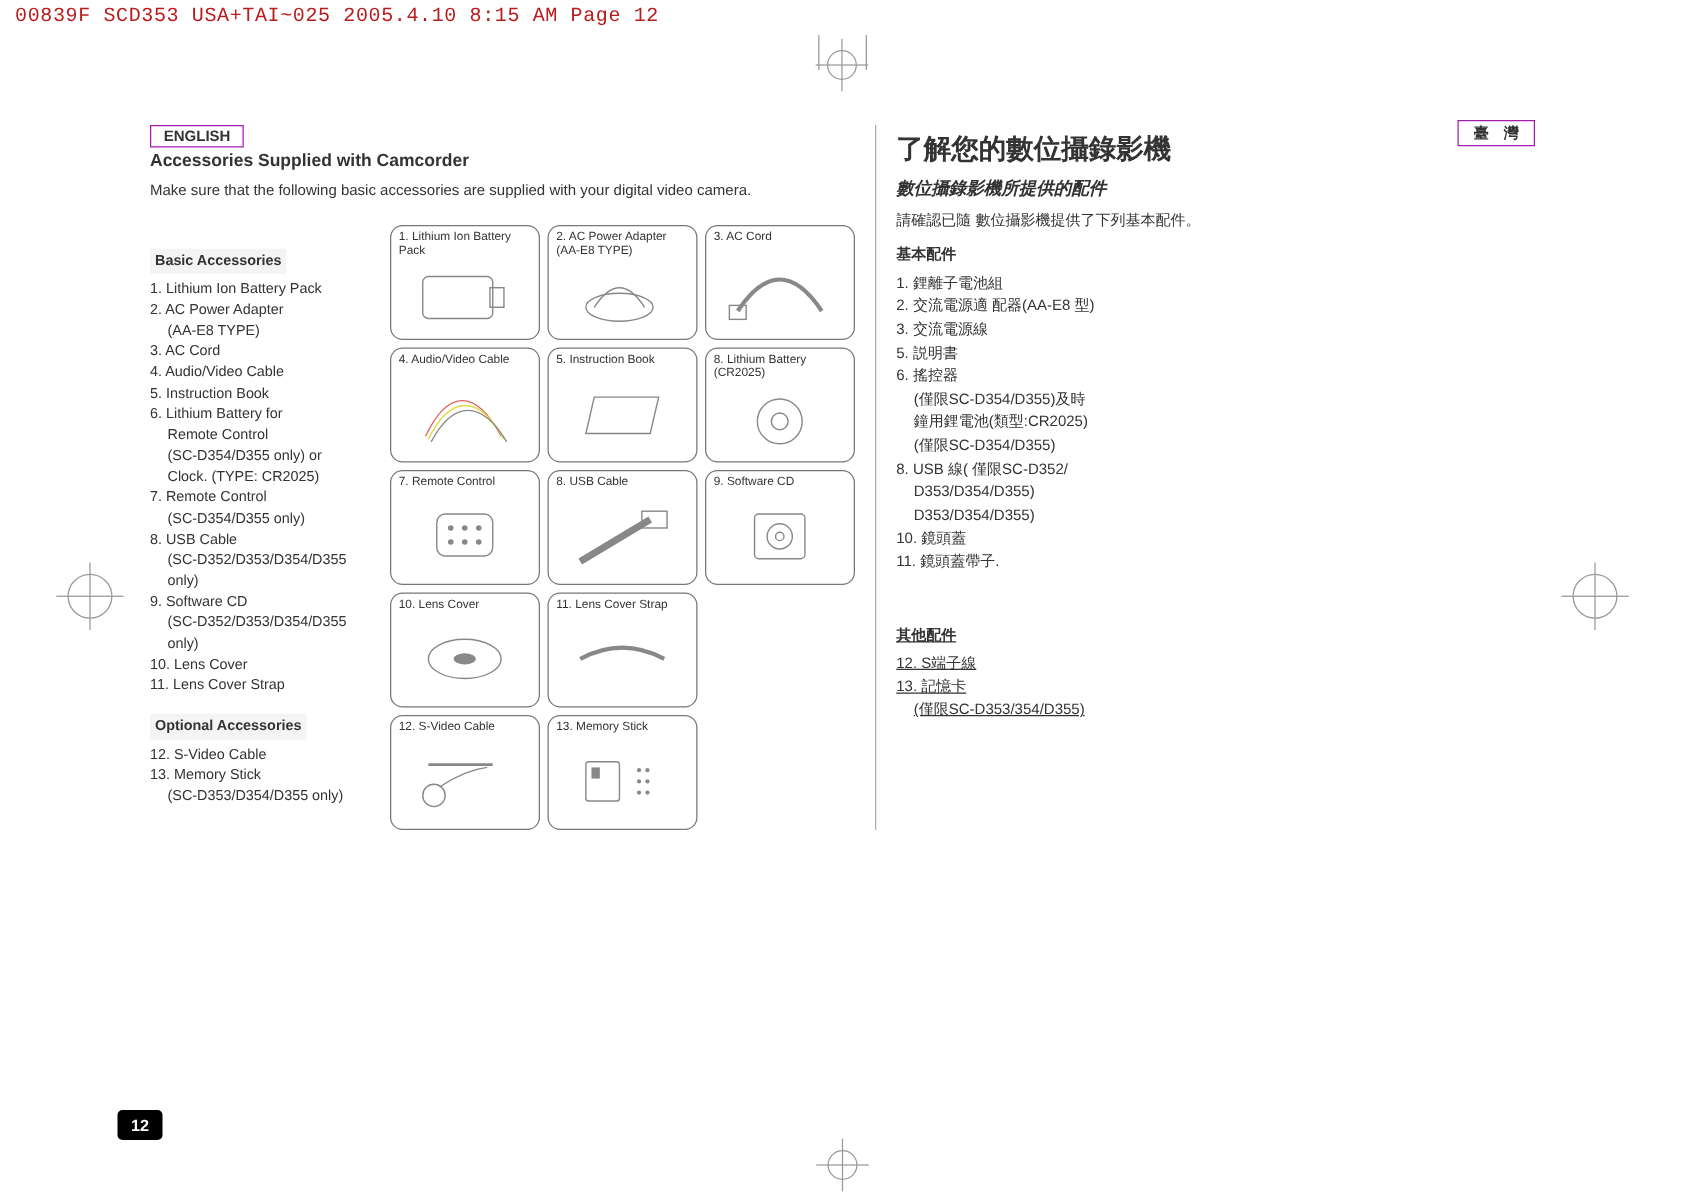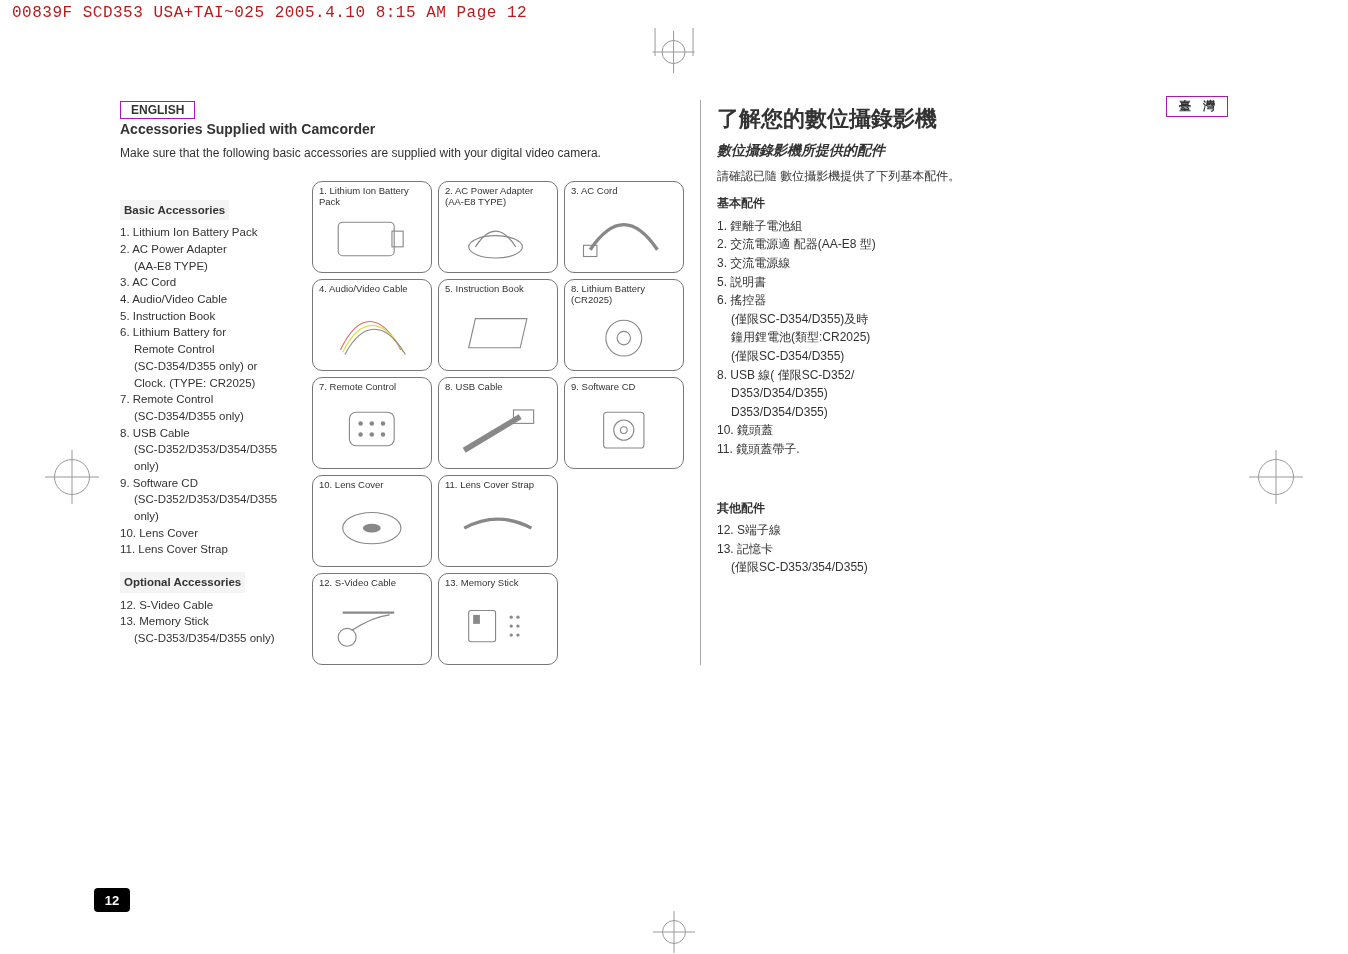--- a/index.html
+++ b/index.html
@@ -397,21 +397,21 @@
               <li>
                 <span class="sub">D353/D354/D355)</span>
               </li>
               <li>
                 <span class="sub">D353/D354/D355)</span>
               </li>
               <li>10. 鏡頭蓋</li>
               <li>11. 鏡頭蓋帶子.</li>
             </ul>
 
-          <div class="opt-section" style="margin-top:40px;">
+          <div class="opt-section" style="margin-top:40px;text-decoration:underline;">
             <div class="zh-heading">其他配件</div>
             <ul class="acc-list" id="zh-opt">
                 <li>12. S端子線</li>
                 <li>13. 記憶卡</li>
                 <li>
                   <span class="sub">(僅限SC-D353/354/D355)</span>
                 </li>
               </ul>
           </div>
         </div>

